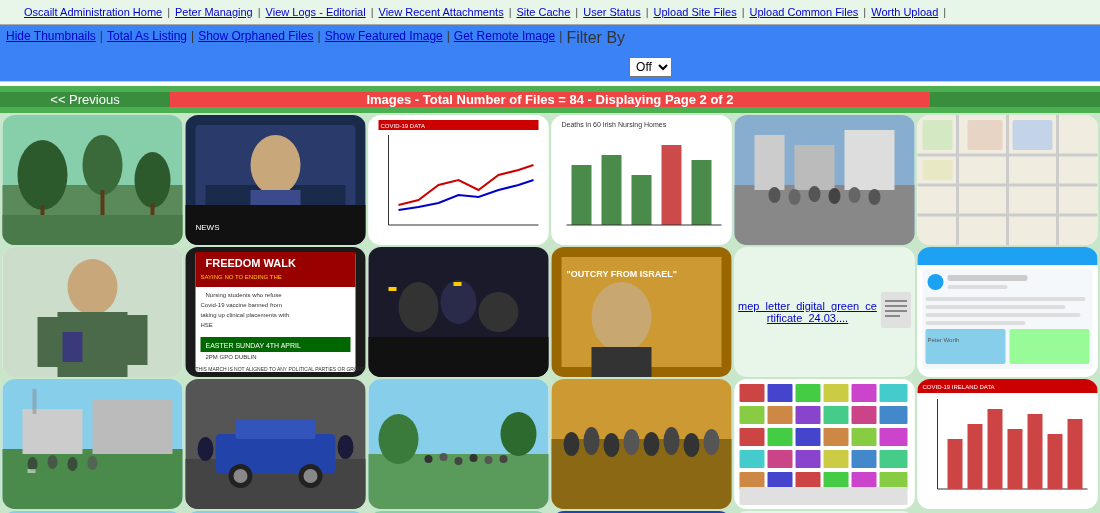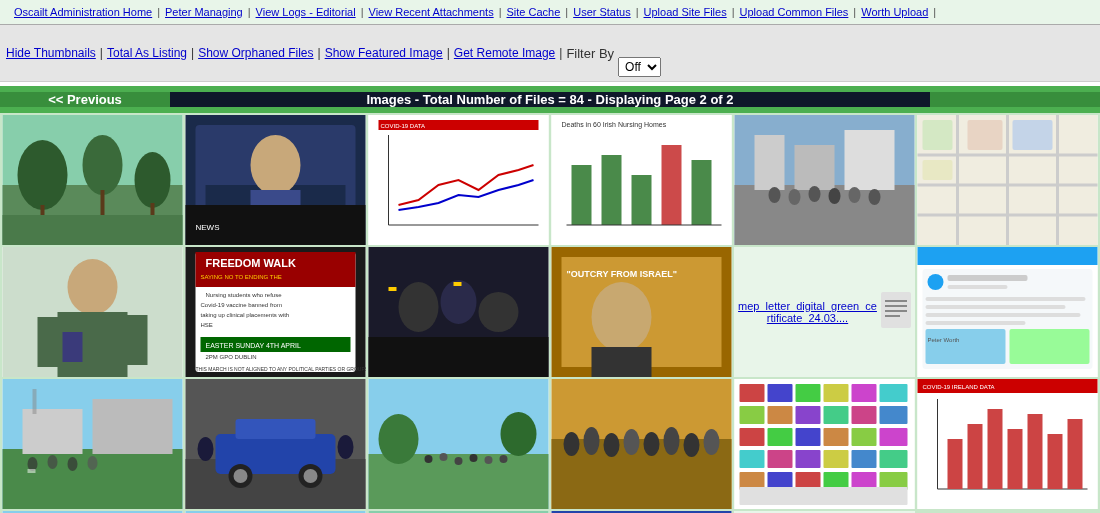--- a/index.html
+++ b/index.html
@@ -2,21 +2,21 @@
 <html><head>
   <meta charset="utf-8">
   <style>
     * { margin: 0; padding: 0; box-sizing: border-box; }
     body { font-family: Arial, sans-serif; font-size: 12px; background: #fff; }
 
     
     #top-nav {
       background: #e8f5e9;
       border-bottom: 1px solid #aaa;
-      padding: 4px 10px;
+      padding: 4px 20px;
       display: flex;
       flex-wrap: wrap;
       gap: 0;
       align-items: center;
     }
     .nav-link {
       color: #0000cc;
       text-decoration: underline;
       cursor: pointer;
       white-space: nowrap;
@@ -24,40 +24,39 @@
       font-size: 11px;
     }
     .nav-separator {
       color: #555;
       padding: 0 1px;
       font-size: 11px;
     }
 
     
     #filter-bar {
-      background: #e5e5e5;
+      background: #3b82f6;
       border-bottom: 1px solid #ccc;
       padding: 4px 6px;
       display: flex;
-      align-items: center;
       flex-wrap: wrap;
       gap: 4px;
     }
     .filter-link {
       color: #0000cc;
       text-decoration: underline;
       cursor: pointer;
       font-size: 12px;
     }
     .filter-sep {
       color: #333;
       font-size: 12px;
     }
     .filter-label {
-      font-size: 13px;
+      font-size: 16px;
       color: #333;
     }
     select#filter-select {
       font-size: 12px;
       padding: 1px 2px;
       margin-top: 28px;
     }
 
     
     #pagination-header {
@@ -65,29 +64,29 @@
       grid-template-columns: 170px 1fr 170px;
       background: #4caf50;
       color: #fff;
       text-align: center;
       padding: 6px 0;
       margin-top: 4px;
     }
     .pag-prev {
       background: #388e3c;
       color: #fff;
-      font-weight: bold;
+      font-weight: normal;
       font-size: 13px;
       cursor: pointer;
       display: flex;
       align-items: center;
       justify-content: center;
     }
     .pag-info {
-      background: #0f172a;
+      background: #ef4444;
       color: #fff;
       font-weight: bold;
       font-size: 13px;
       display: flex;
       align-items: center;
       justify-content: center;
     }
     .pag-next {
       background: #388e3c;
     }
@@ -102,20 +101,21 @@
     }
     .image-cell {
       background: #e8f5e9;
       display: flex;
       align-items: center;
       justify-content: center;
       height: 130px;
       overflow: hidden;
       position: relative;
       cursor: pointer;
+      border-radius: 13px;
     }
     .image-cell.text-cell {
       gap: 4px;
       font-size: 11px;
       color: #0000cc;
       text-align: center;
       padding: 4px;
     }
     .image-cell.text-cell .file-name {
       text-decoration: underline;

